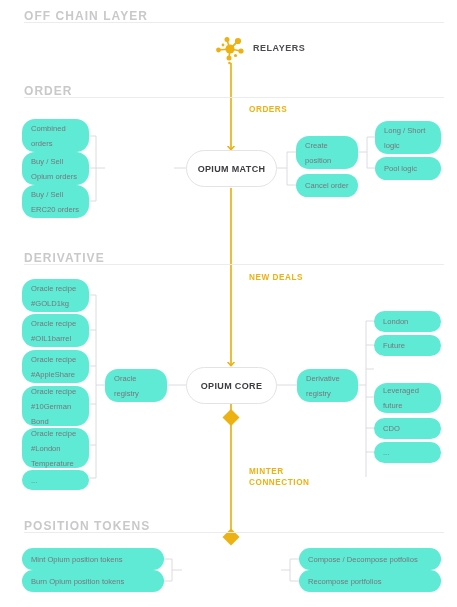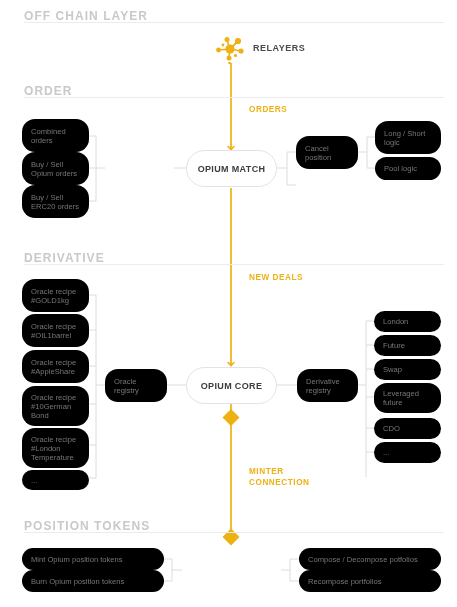--- a/index.html
+++ b/index.html
@@ -38,25 +38,25 @@
   }
   .section-rule {
     position: absolute;
     height: 1px;
     background: #ececee;
   }
 
   
   .pill {
     position: absolute;
-    background: #000000;
+    background: #5eead4;
     border-radius: 13px;
     color: #77777c;
     font-size: 7.6px;
-    line-height: 9px;
+    line-height: 15px;
     box-sizing: border-box;
     display: flex;
     align-items: center;
     padding: 0 9px;
   }
 
   
   .node {
     position: absolute;
     background: #ffffff;
@@ -238,22 +238,23 @@
   <div class="node" style="left:186px; top:367px; width:91px; height:37px;">OPIUM CORE</div>
 
   <div class="pill" style="left:22px; top:119px; width:67px; height:33px; white-space:pre-line;">Combined
 orders</div>
   <div class="pill" style="left:22px; top:152px; width:67px; height:33px; white-space:pre-line;">Buy / Sell
 Opium orders</div>
   <div class="pill" style="left:22px; top:185px; width:67px; height:33px; white-space:pre-line;">Buy / Sell
 ERC20 orders</div>
 
 
-  <div class="pill" style="left:296px; top:136px; width:62px; height:33px; white-space:pre-line;">Cancel
+  <div class="pill" style="left:296px; top:136px; width:62px; height:33px; white-space:pre-line;">Create
 position</div>
+  <div class="pill" style="left:296px; top:174px; width:62px; height:23px;">Cancel order</div>
 
   <div class="pill" style="left:375px; top:121px; width:66px; height:33px; white-space:pre-line;">Long / Short
 logic</div>
   <div class="pill" style="left:375px; top:157px; width:66px; height:23px;">Pool logic</div>
 
   <div class="pill" style="left:22px; top:279px; width:67px; height:33px; white-space:pre-line;">Oracle recipe
 #GOLD1kg</div>
   <div class="pill" style="left:22px; top:314px; width:67px; height:33px; white-space:pre-line;">Oracle recipe
 #OIL1barrel</div>
   <div class="pill" style="left:22px; top:350px; width:67px; height:33px; white-space:pre-line;">Oracle recipe
@@ -266,21 +267,20 @@
 Temperature</div>
   <div class="pill" style="left:22px; top:470px; width:67px; height:20px;">...</div>
 
   <div class="pill" style="left:105px; top:369px; width:62px; height:33px; white-space:pre-line;">Oracle
 registry</div>
   <div class="pill" style="left:297px; top:369px; width:61px; height:33px; white-space:pre-line;">Derivative
 registry</div>
 
   <div class="pill" style="left:374px; top:311px; width:67px; height:21px;">London</div>
   <div class="pill" style="left:374px; top:335px; width:67px; height:21px;">Future</div>
-  <div class="pill" style="left:374px; top:359px; width:67px; height:21px;">Swap</div>
   <div class="pill" style="left:374px; top:383px; width:67px; height:30px; white-space:pre-line;">Leveraged
 future</div>
   <div class="pill" style="left:374px; top:418px; width:67px; height:21px;">CDO</div>
   <div class="pill" style="left:374px; top:442px; width:67px; height:21px;">...</div>
 
   <div class="pill" style="left:22px; top:548px; width:142px; height:22px;">Mint Opium position tokens</div>
   <div class="pill" style="left:22px; top:570px; width:142px; height:22px;">Burn Opium position tokens</div>
 
   <div class="pill" style="left:299px; top:548px; width:142px; height:22px;">Compose / Decompose potfolios</div>
   <div class="pill" style="left:299px; top:570px; width:142px; height:22px;">Recompose portfolios</div>

